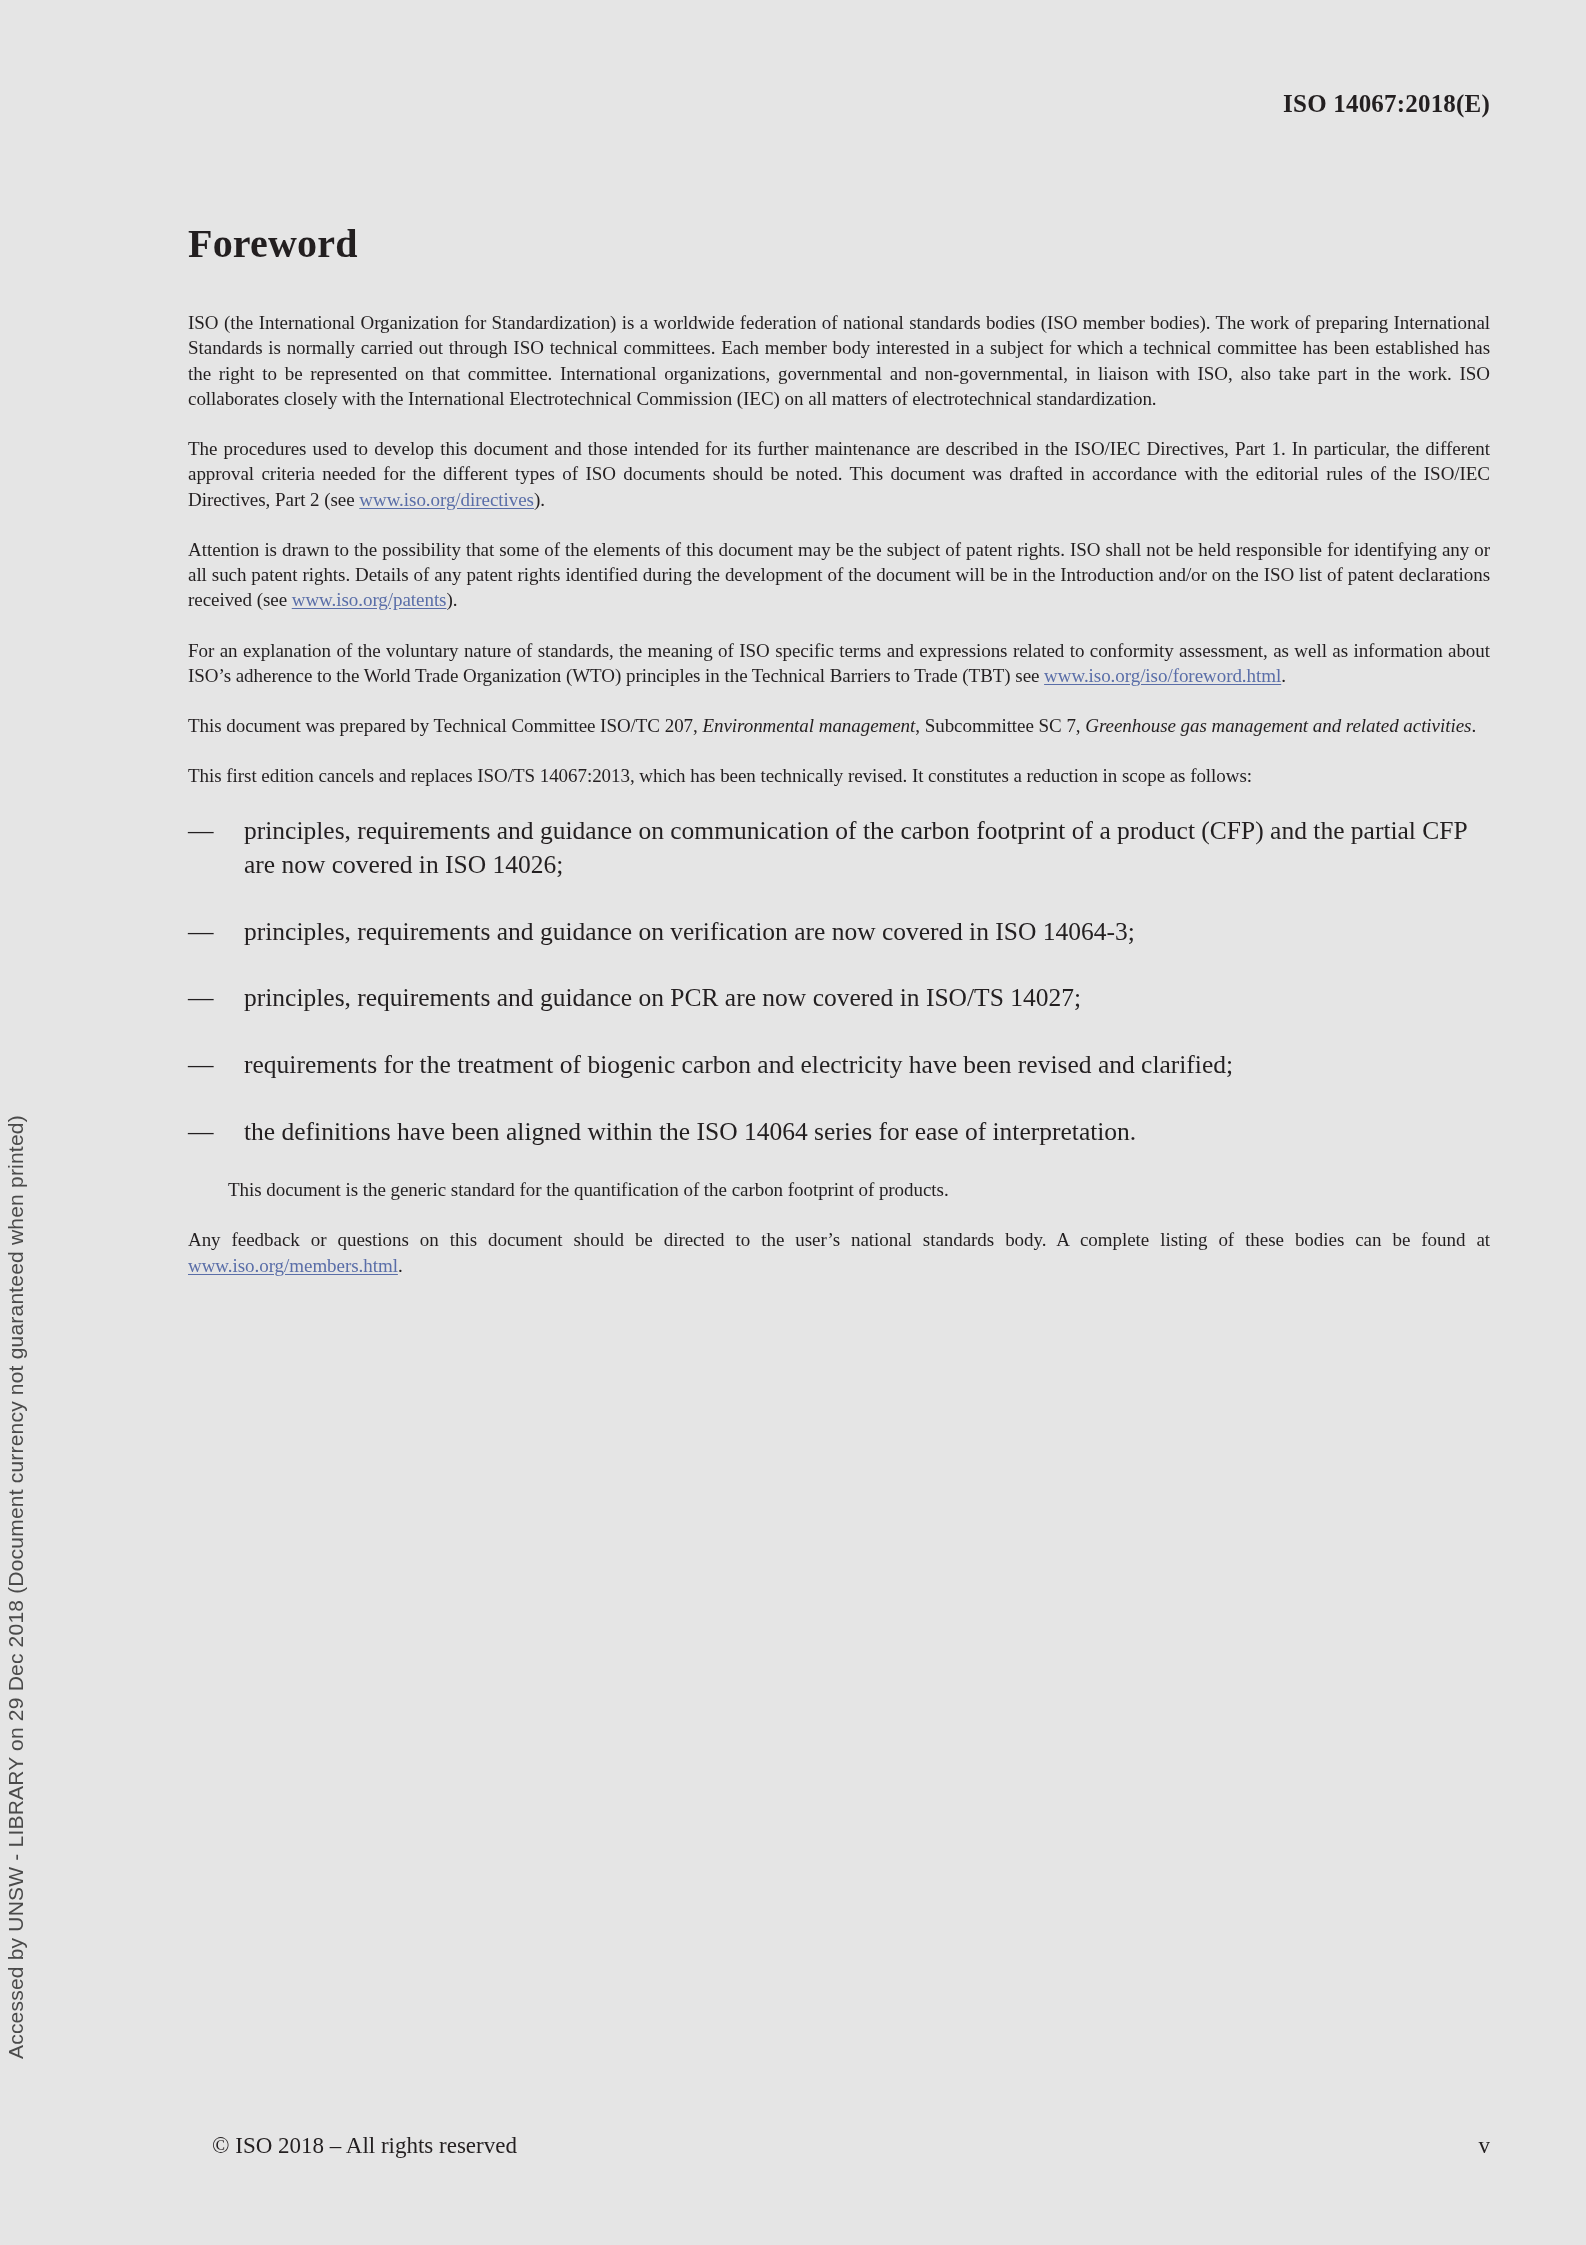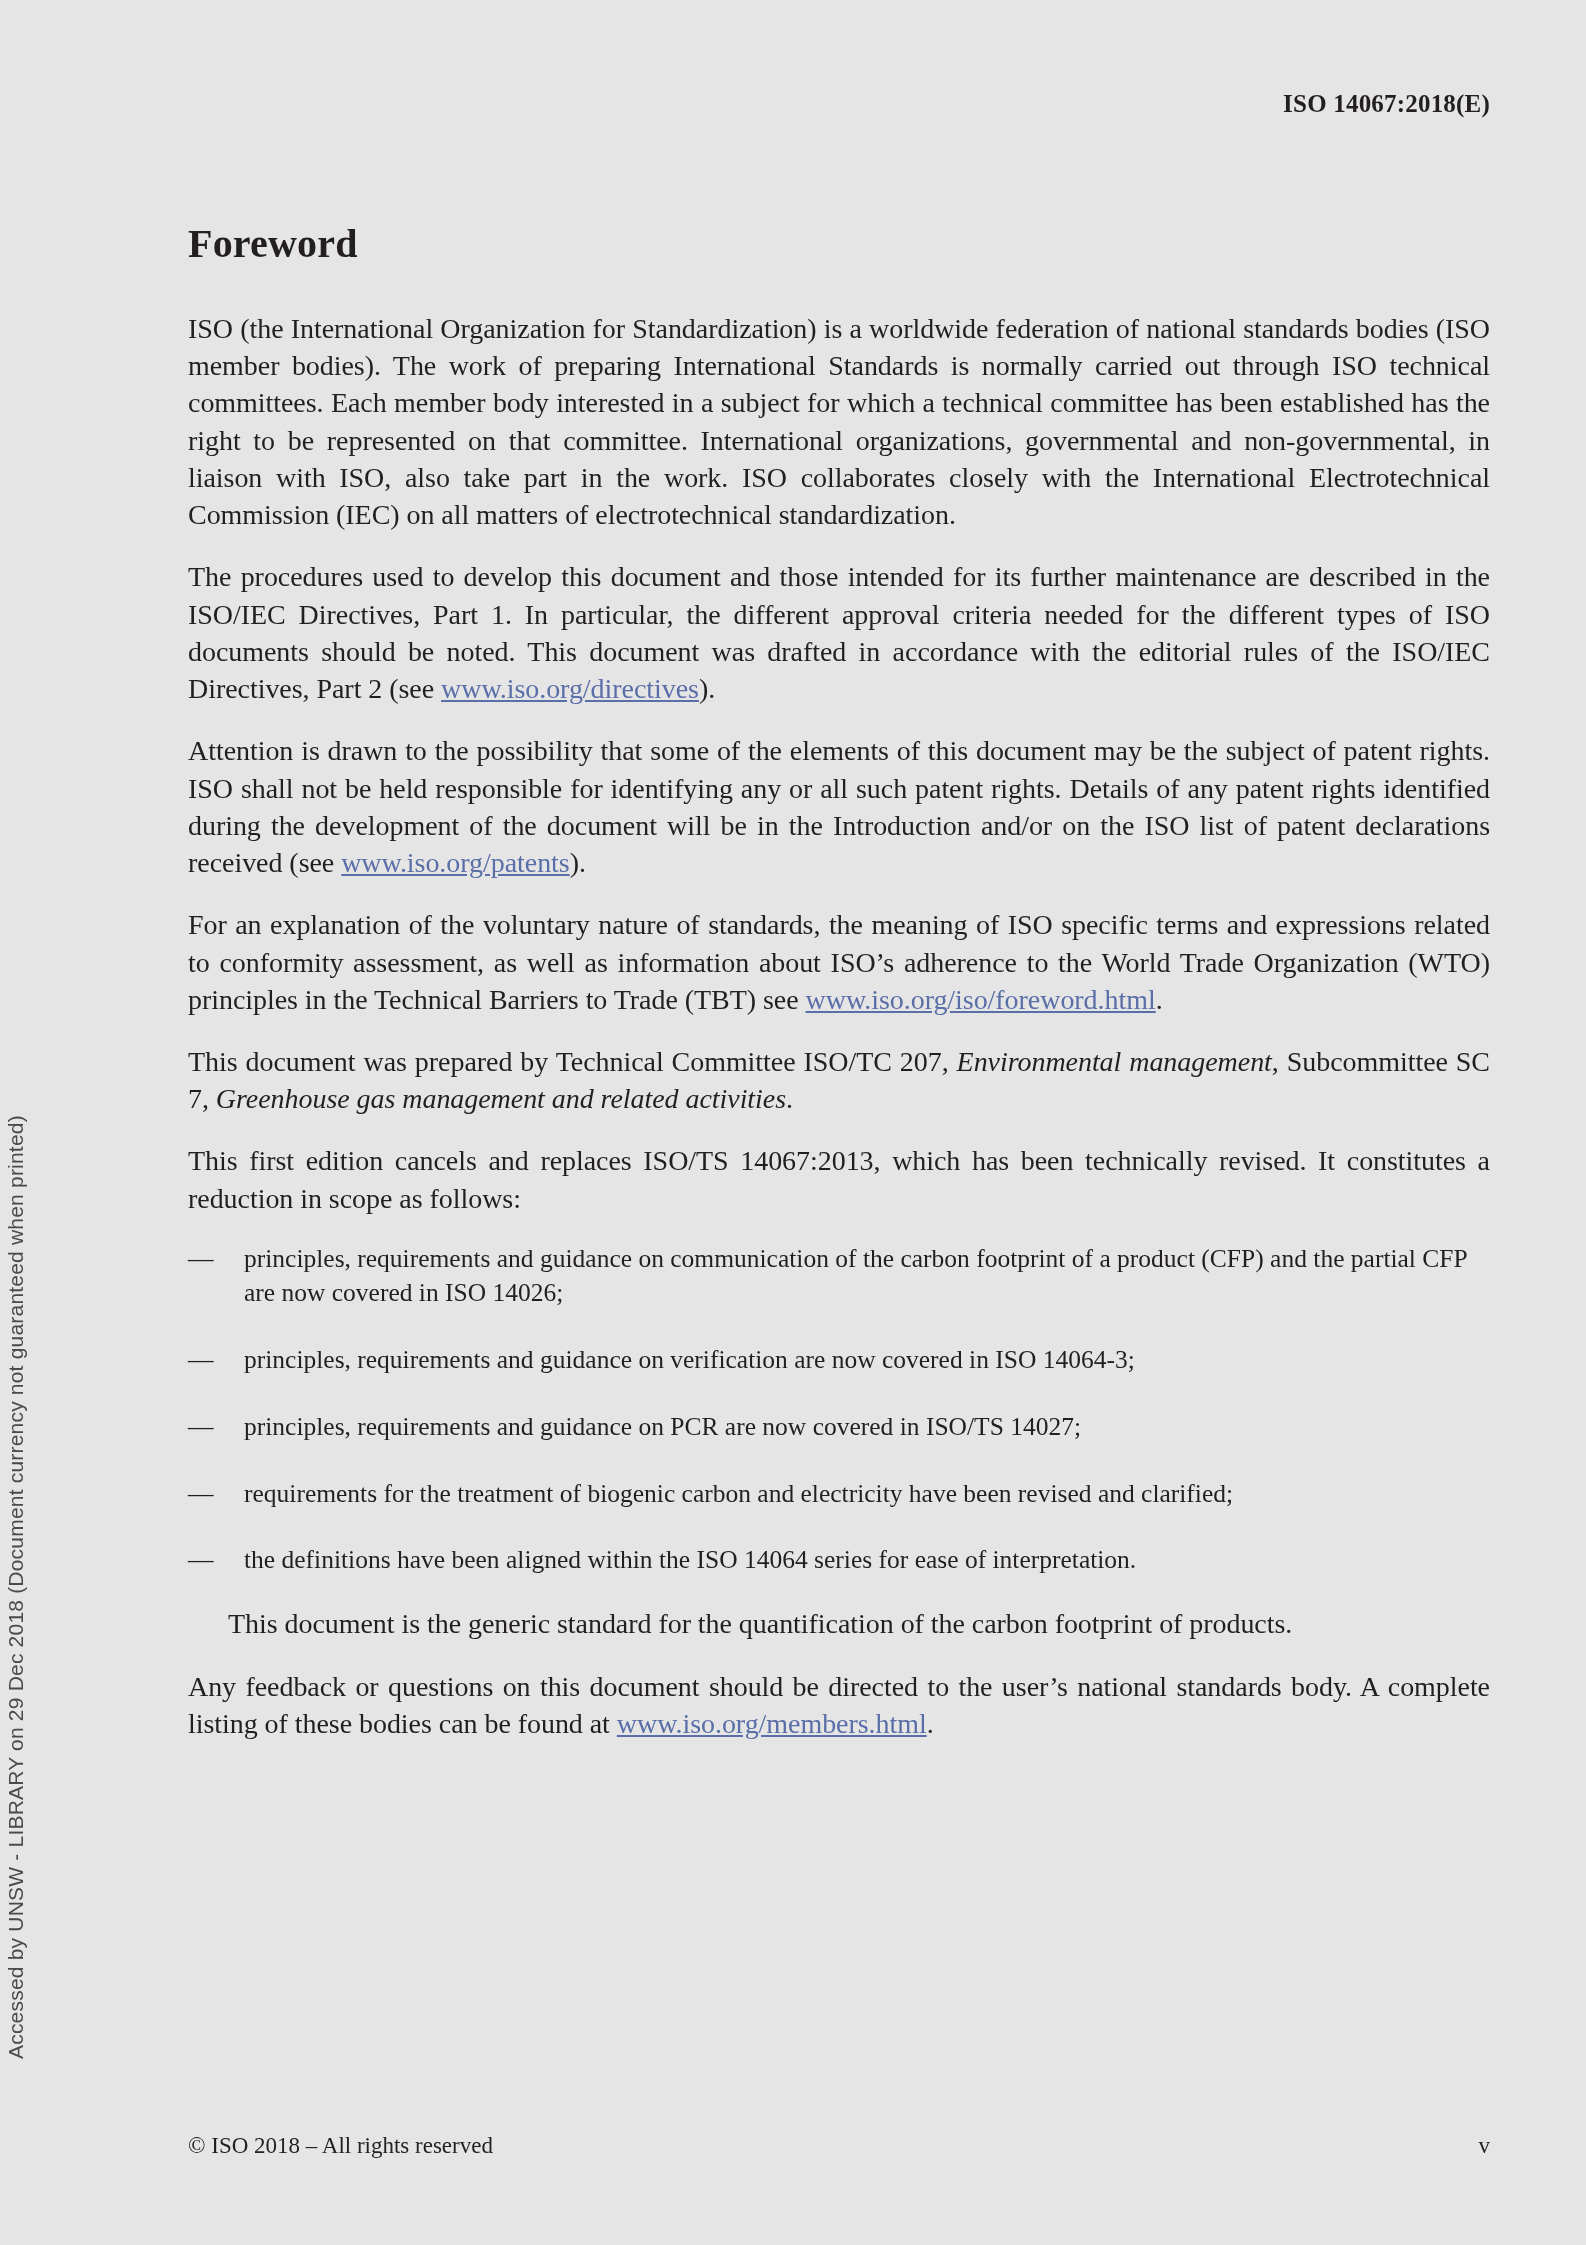--- a/index.html
+++ b/index.html
@@ -61,21 +61,21 @@
     font-weight: bold;
     font-size: 40px;
     line-height: 1.1;
     margin: 16px 0 44px 0;
     letter-spacing: 0.2px;
     color: #231f20;
   }
 
   p.body-text {
     margin: 0 0 25px 0;
-    font-size: 28px;
+    font-size: 19px;
     line-height: 1.33;
     text-align: justify;
     text-justify: inter-word;
     letter-spacing: -0.05px;
     color: #231f20;
     font-stretch: semi-condensed;
   }
   p.body-text:last-child { margin-bottom: 0; }
 
   p.no-justify { text-align: left; margin-left: 40px; }
@@ -120,21 +120,21 @@
     left: 188px;
     right: 96px;
     bottom: 86px;
     display: flex;
     align-items: baseline;
     justify-content: space-between;
     font-family: "Liberation Serif", "DejaVu Serif", serif;
     font-size: 23px;
     color: #231f20;
   }
-  .footer .copyright { white-space: nowrap; }
+  .footer .copyright { white-space: nowrap; margin-left: 24px; }
   .footer .page-number { white-space: nowrap; }
 </style>
 </head>
 <body>
 
 <div class="page">
 
   <div class="running-header">ISO 14067:2018(E)</div>
 
   <div class="access-stamp">Accessed by UNSW - LIBRARY on 29 Dec 2018 (Document currency not guaranteed when printed)</div>

